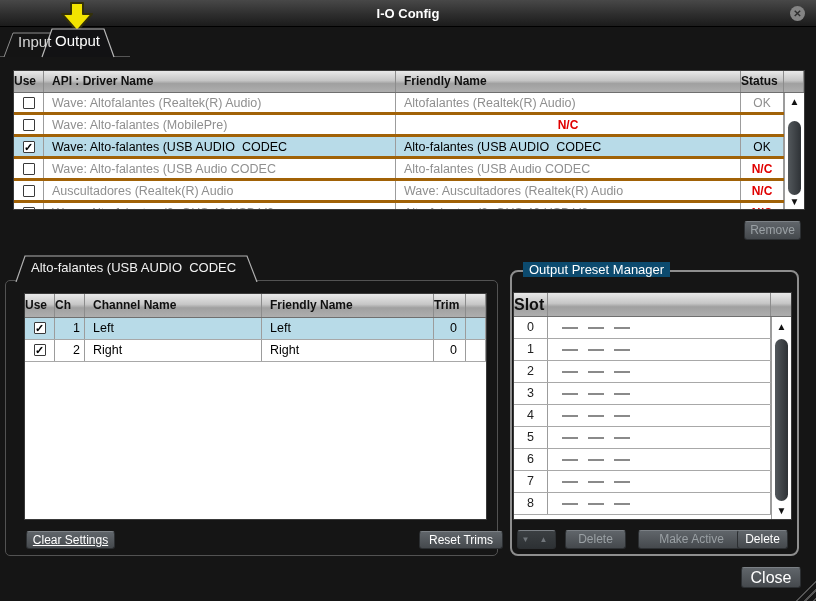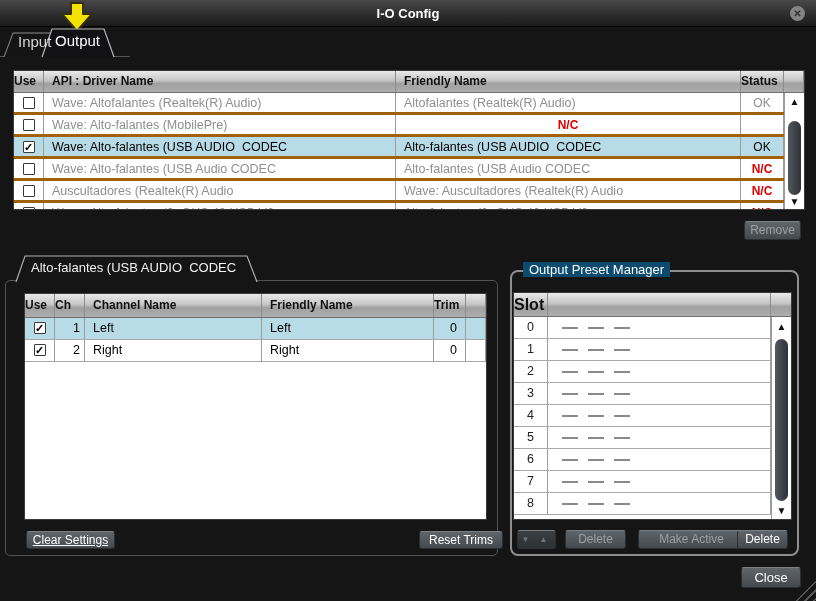--- a/index.html
+++ b/index.html
@@ -141,21 +141,21 @@
   .ps-body-row{ border-bottom:1px solid #a8a8a8; background:#fff; font-size:12.5px; color:#222; }
   .ps-body-row > div{ line-height:21px; border-right:1px solid #9c9c9c; }
   .slot-cell{ text-align:center; }
   .dash-cell{ padding-left:14px; }
   .dash{ display:inline-block; width:16px; height:2px; background:#8a8a8a; margin-right:10px; vertical-align:middle; }
 
   .updown-btn{ left:517px; top:530px; width:39px; height:19px; line-height:17px; font-size:8px; letter-spacing:4px; }
   .delete-btn{ left:565px; top:530px; width:61px; height:19px; line-height:17px; }
   .makeactive-btn{ left:638px; top:530px; width:107px; height:19px; line-height:17px; }
   .store-btn{ left:737px; top:530px; width:51px; height:19px; line-height:17px; }
-  .close-bottom-btn{ left:741px; top:567px; width:60px; height:21px; line-height:19px; font-size:13px; }
+  .close-bottom-btn{ left:741px; top:567px; width:60px; height:21px; line-height:19px; font-size:16px; }
 
   
   .grip{
     position:absolute; right:0; bottom:0; width:26px; height:26px;
     clip-path:polygon(100% 0,100% 100%,0 100%);
     background:repeating-linear-gradient(135deg, transparent 0 4px, #555 4px 6px);
   }
 </style>
 </head>
 <body>

